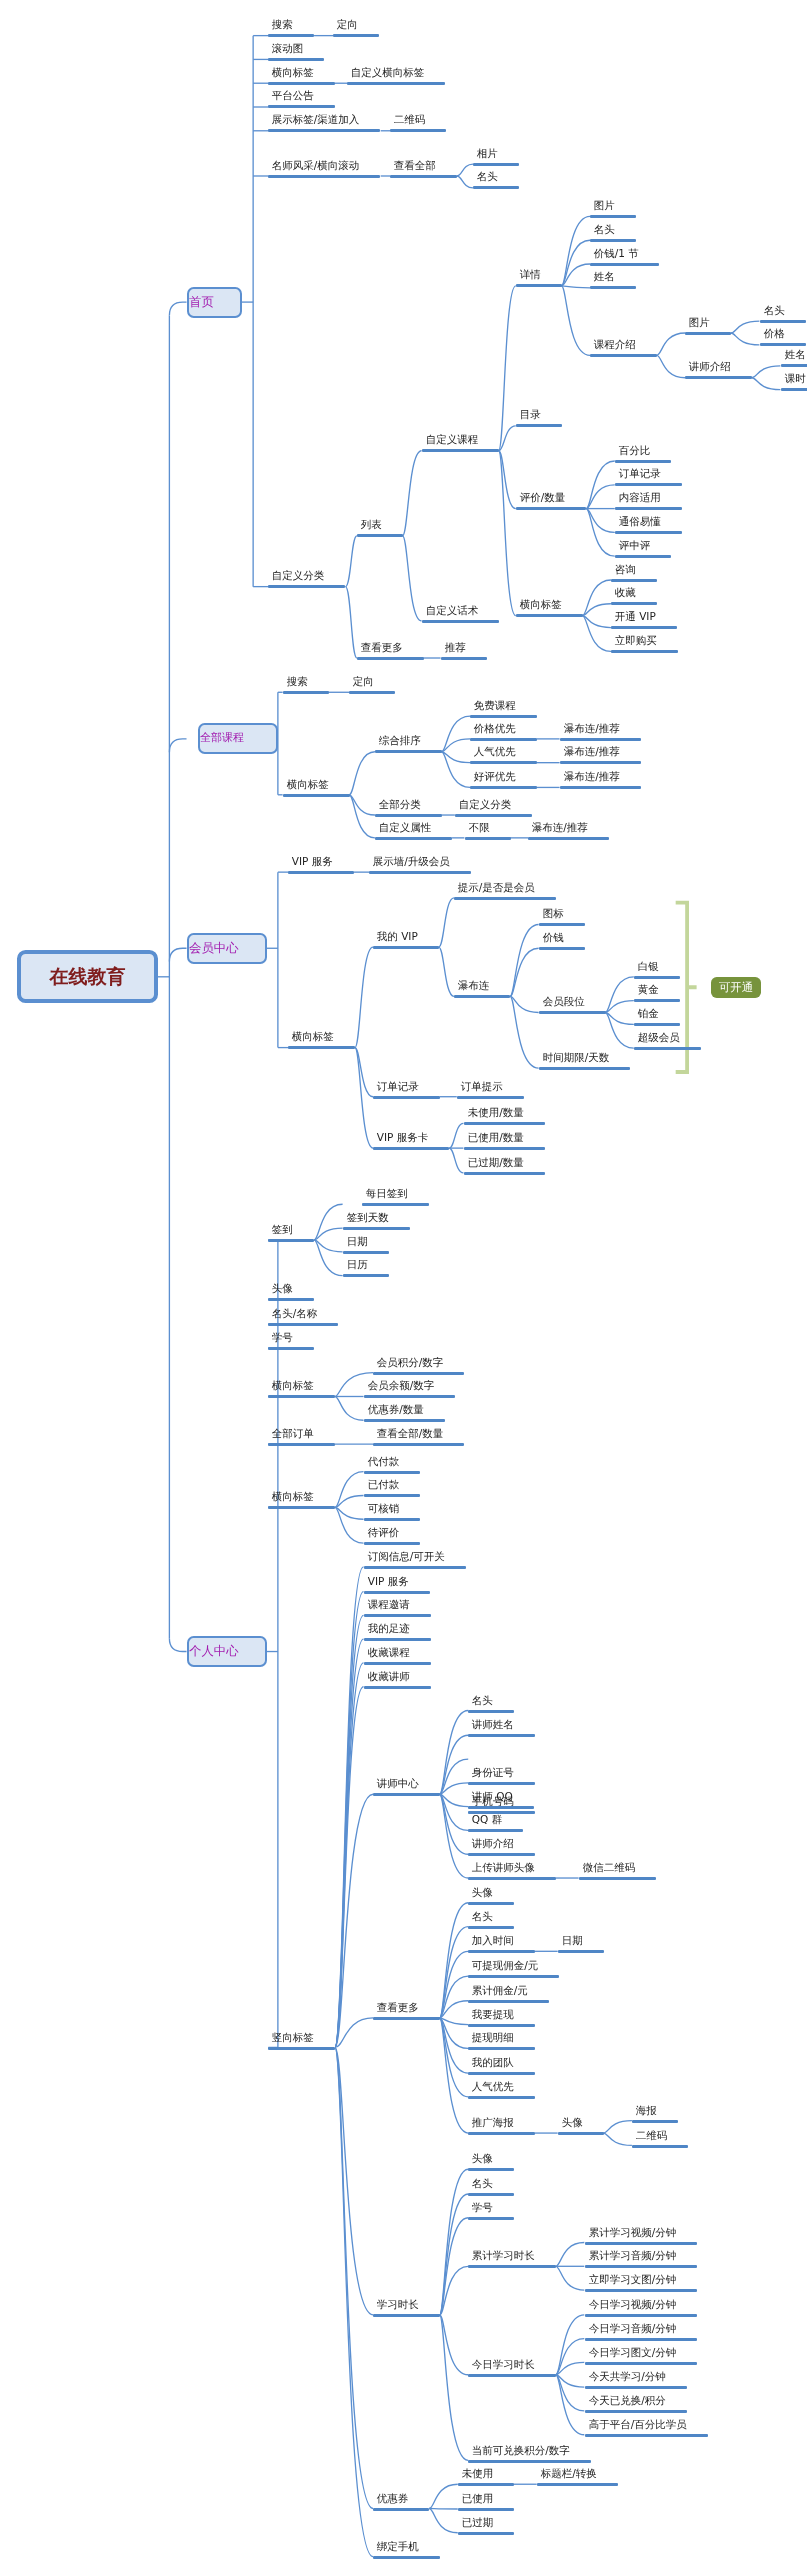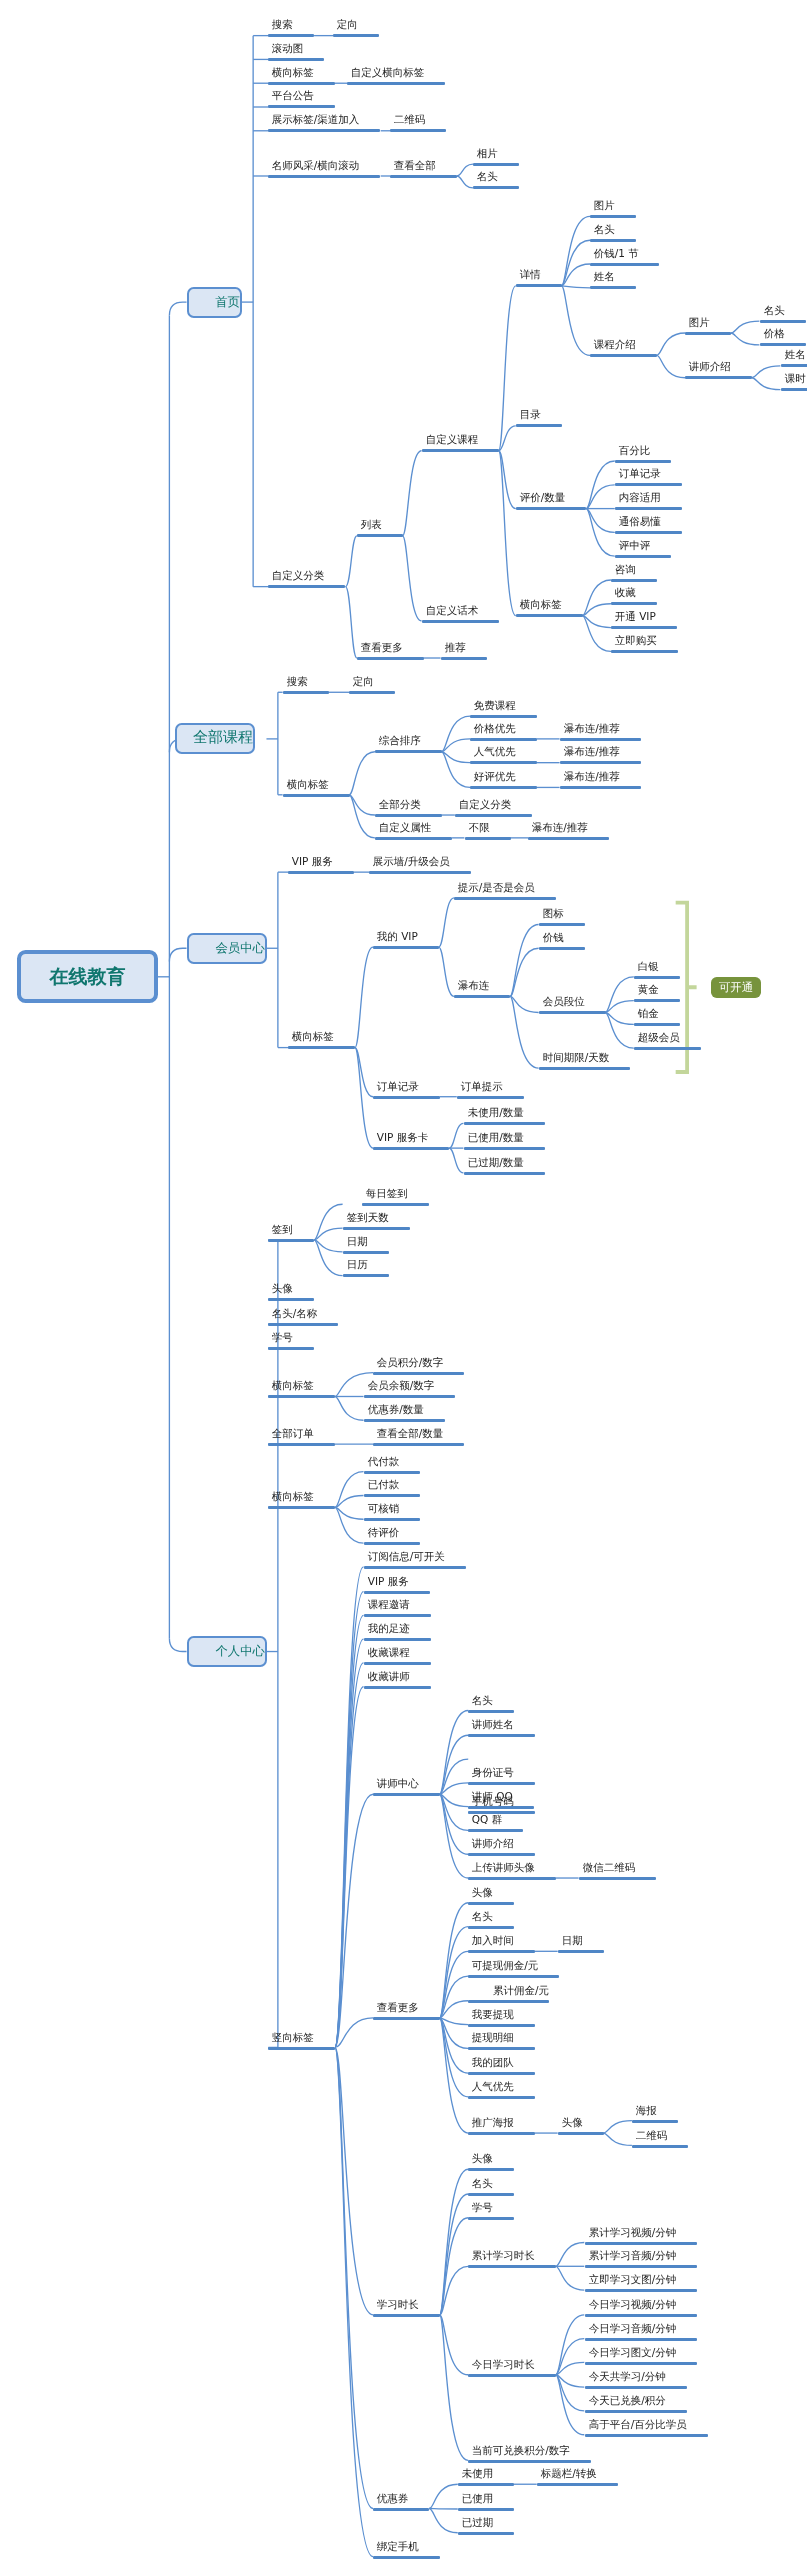--- a/index.html
+++ b/index.html
@@ -4,23 +4,23 @@
 <style>
   html, body { margin: 0; padding: 0; background: #ffffff; }
   body { width: 807px; height: 2576px; position: relative; overflow: hidden;
          font-family: "DejaVu Sans", "Liberation Sans", sans-serif; }
   #canvas { position: absolute; left: 0; top: 0; width: 807px; height: 2576px; }
   svg#links { position: absolute; left: 0; top: 0; }
   .node { position: absolute; white-space: nowrap; font-size: 10.5px; color: #222; line-height: 13.3px; }
   .node .lbl { display: block; padding: 0 0 2.9px 3.8px; }
   .node .ul { display: block; height: 2.9px; background: #4f86c6; border-radius: 1px; }
   .l1 { position: absolute; border: 2.9px solid #5b8fd0; background: #dbe6f4; border-radius: 6.7px;
-        color: #0f766e; font-size: 14.3px; text-align: right; box-sizing: border-box; }
+        color: #a21caf; font-size: 14.3px; text-align: left; box-sizing: border-box; }
   .root { position: absolute; border: 4.8px solid #5b8fd0; background: #dbe6f4; border-radius: 8.6px;
-          color: #0f766e; font-size: 19px; font-weight: bold; text-align: center; box-sizing: border-box; }
+          color: #7f1d1d; font-size: 19px; font-weight: bold; text-align: center; box-sizing: border-box; }
   .callout { position: absolute; background: #77933c; color: #fff; font-size: 11.4px;
              border-radius: 5.7px; text-align: center; }
 </style>
 </head>
 <body>
 
 <div id="canvas">
   <svg id="links" width="807" height="2576" viewBox="0 0 848 2706">
       <path d="M166,1026 H178" fill="none" stroke="#5b8fd0" stroke-width="1.4"></path>
       <path d="M178,331 V1721" fill="none" stroke="#5b8fd0" stroke-width="1.4"></path>
@@ -352,21 +352,21 @@
       <span class="ul"></span>
     </div>
     <div class="node" style="left: 357px; top: 641px; width: 67px;">
       <span class="lbl">查看更多</span>
       <span class="ul"></span>
     </div>
     <div class="node" style="left: 441px; top: 641px; width: 46px;">
       <span class="lbl">推荐</span>
       <span class="ul"></span>
     </div>
-    <div class="l1" style="left: 175px; top: 723px; width: 80px; height: 30.5px; line-height: 25px; font-size: 15px;"><span>全部课程</span></div>
+    <div class="l1" style="left: 198px; top: 723px; width: 80px; height: 30.5px; line-height: 25px; font-size: 11px;"><span>全部课程</span></div>
     <div class="node" style="left: 283px; top: 675px; width: 46px;">
       <span class="lbl">搜索</span>
       <span class="ul"></span>
     </div>
     <div class="node" style="left: 349px; top: 675px; width: 46px;">
       <span class="lbl">定向</span>
       <span class="ul"></span>
     </div>
     <div class="node" style="left: 283px; top: 778px; width: 67px;">
       <span class="lbl">横向标签</span>
@@ -667,21 +667,21 @@
       <span class="ul"></span>
     </div>
     <div class="node" style="left: 558px; top: 1934px; width: 46px;">
       <span class="lbl">日期</span>
       <span class="ul"></span>
     </div>
     <div class="node" style="left: 468px; top: 1959px; width: 91px;">
       <span class="lbl">可提现佣金/元</span>
       <span class="ul"></span>
     </div>
-    <div class="node" style="left: 468px; top: 1984px; width: 81px; text-align: right;">
+    <div class="node" style="left: 468px; top: 1984px; width: 81px;">
       <span class="lbl">累计佣金/元</span>
       <span class="ul"></span>
     </div>
     <div class="node" style="left: 468px; top: 2008px; width: 67px;">
       <span class="lbl">我要提现</span>
       <span class="ul"></span>
     </div>
     <div class="node" style="left: 468px; top: 2031px; width: 67px;">
       <span class="lbl">提现明细</span>
       <span class="ul"></span>

